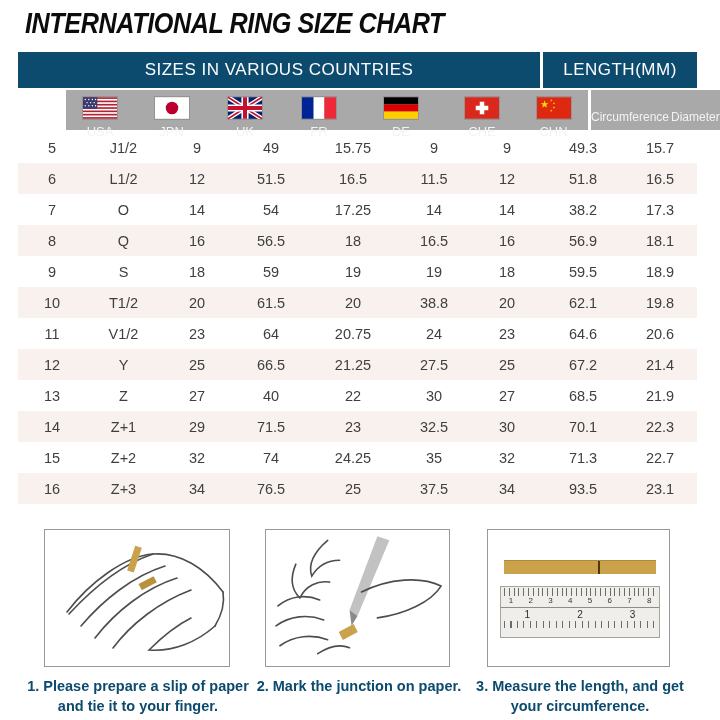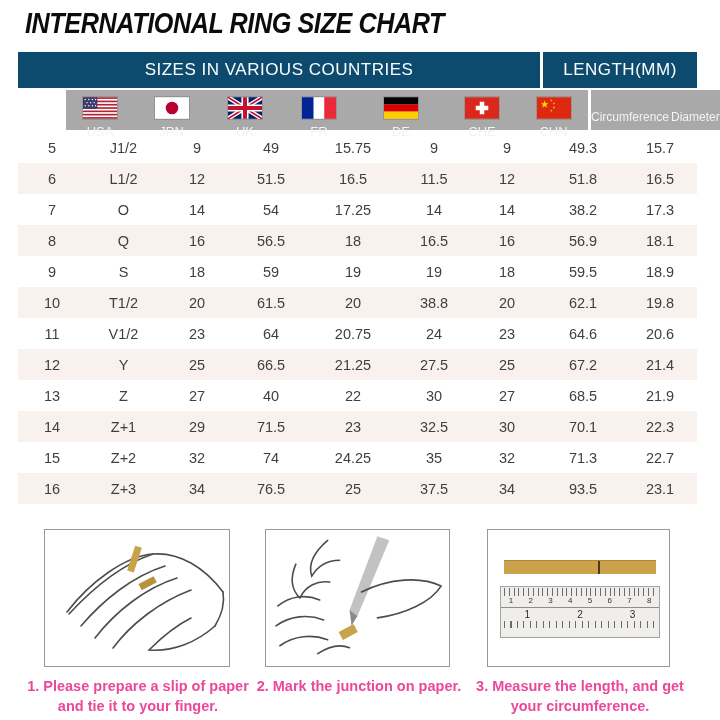--- a/index.html
+++ b/index.html
@@ -51,21 +51,21 @@
   .step-box{
     position:absolute;top:529px;height:138px;background:#fff;
     border:1px solid #999;box-sizing:border-box;
   }
   #box1{left:44px;width:186px;}
   #box2{left:265px;width:185px;}
   #box3{left:487px;width:183px;}
   .step-box svg{width:100%;height:100%;display:block;}
   .caption{
     position:absolute;top:676px;text-align:center;
-    font-size:14.5px;font-weight:700;color:#ec4899;line-height:1.4;
+    font-size:14.5px;font-weight:700;color:#0c4a6e;line-height:1.4;
   }
   #cap1{left:16px;width:244px;}
   #cap2{left:246px;width:226px;}
   #cap3{left:474px;width:212px;}
   
   .strip{position:absolute;left:16px;top:30px;width:152px;height:13px;background:#c9a24b;border-top:1px solid #b08a35;}
   .strip .mark{position:absolute;left:62%;top:0;width:2px;height:100%;background:#4a3a14;}
   .ruler{
     position:absolute;left:12px;top:56px;width:160px;height:52px;
     background:#efeeea;border:1px solid #a5a5a0;box-sizing:border-box;

